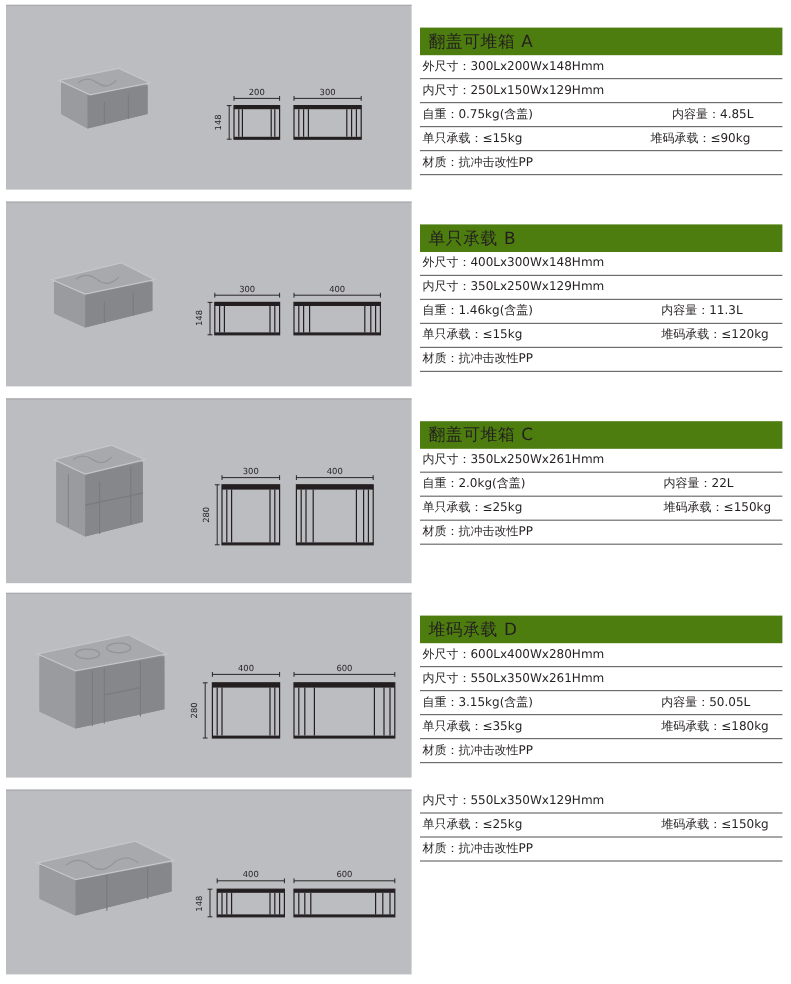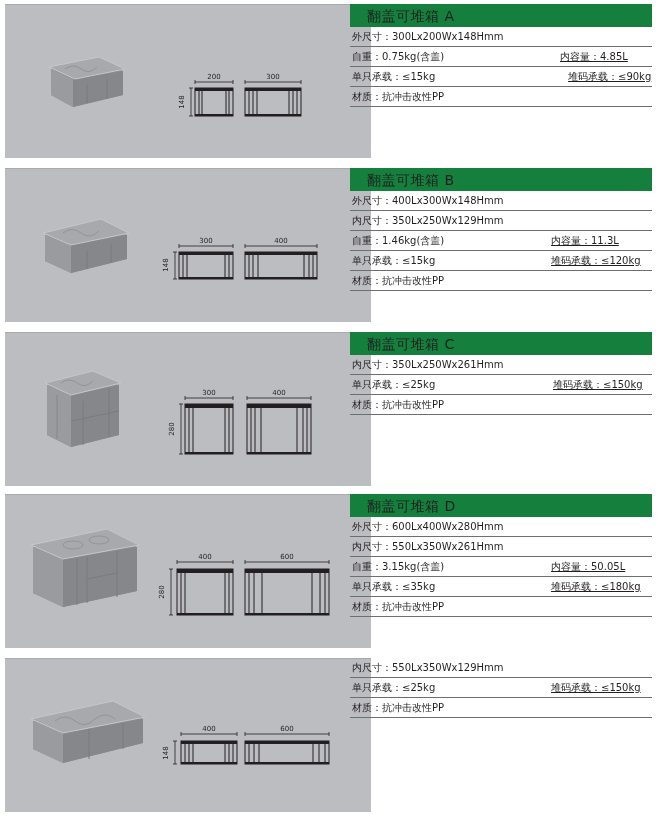--- a/index.html
+++ b/index.html
@@ -1,26 +1,26 @@
 <!DOCTYPE html>
 <html><head>
 <meta charset="utf-8">
 <style>
   html, body { margin:0; padding:0; background:#ffffff; }
   body { width:659px; height:820px; position:relative; overflow:hidden;
          font-family:"DejaVu Sans","Liberation Sans",sans-serif; color:#231f20; }
   .card { position:absolute; left:0; width:659px; height:160px; }
-  .panel { position:absolute; left:5px; top:4px; width:366px; height:153px;
+  .panel { position:absolute; left:5px; top:4px; width:338px; height:153px;
            background:#bcbdc0; border-top:1px solid #a9aaad; }
   .spec { position:absolute; left:350px; top:4px; width:302px; }
-  .spec-title { height:23px; background:#15803d; font-size:14px; line-height:24px;
-                padding-left:17px; color:#231f20; letter-spacing:0.5px; }
+  .spec-title { height:23px; background:#4d7c0f; font-size:14px; line-height:24px;
+                padding-left:7px; color:#231f20; letter-spacing:0.5px;margin-top:19px; }
   .row { height:19px; border-bottom:1.5px solid #6d6e71; font-size:10px; line-height:19px;
          padding-left:2px; position:relative; white-space:nowrap; }
-  .row .right { position:absolute; left:200px; top:0;text-decoration:underline; }
+  .row .right { position:absolute; left:200px; top:0; }
   svg { position:absolute; overflow:visible; }
   .dimtxt { font-size:7px; font-family:"DejaVu Sans","Liberation Sans",sans-serif; fill:#231f20; }
 </style>
 </head>
 <body>
 
 <div class="card" style="top:0px;">
   <div class="panel">
     <svg style="left:42px;top:50px;" width="82" height="60" viewBox="0 0 82 60">
       <polygon points="4,14 54,6 76,16 76,40 26,52 4,40" fill="#8f9094"></polygon>
@@ -58,22 +58,23 @@
         <line x1="82" y1="20" x2="82" y2="43" stroke="#231f20"></line>
         <line x1="86" y1="20" x2="86" y2="43" stroke="#231f20"></line>
       <line x1="118" y1="20" x2="118" y2="43" stroke="#231f20"></line>
         <line x1="122" y1="20" x2="122" y2="43" stroke="#231f20"></line>
         <line x1="126" y1="20" x2="126" y2="43" stroke="#231f20"></line>
     </svg>
   </div>
   <div class="spec">
     <div class="spec-title">翻盖可堆箱 A</div>
     <div class="row"><span>外尺寸：300Lx200Wx148Hmm</span></div>
+    <div class="row"><span>内尺寸：250Lx150Wx129Hmm</span></div>
     <div class="row"><span>自重：0.75kg(含盖)</span><span class="right" style="left:210px">内容量：4.85L</span></div>
-    <div class="row"><span>单只承载：≤15kg</span><span class="right" style="left:218px">堆码承载：≤90kg</span></div>
+    <div class="row"><span>单只承载：≤15kg</span><span class="right" style="left:192px">堆码承载：≤90kg</span></div>
     <div class="row"><span>材质：抗冲击改性PP</span></div>
   </div>
 </div>
 
 <div class="card" style="top:164px;">
   <div class="panel">
     <svg style="left:36px;top:48px;" width="92" height="62" viewBox="0 0 92 62">
       <polygon points="4,18 62,6 86,18 86,42 30,56 4,44" fill="#8f9094"></polygon>
       <polygon points="4,18 30,28 30,56 4,44" fill="#9a9b9f"></polygon>
       <polygon points="30,28 86,18 86,42 30,56" fill="#86878b"></polygon>
@@ -107,21 +108,21 @@
       <rect x="80" y="42" width="72" height="2" fill="#231f20"></rect>
       <line x1="84" y1="20" x2="84" y2="42" stroke="#231f20"></line>
         <line x1="88" y1="20" x2="88" y2="42" stroke="#231f20"></line>
         <line x1="93" y1="20" x2="93" y2="42" stroke="#231f20"></line>
       <line x1="139" y1="20" x2="139" y2="42" stroke="#231f20"></line>
         <line x1="144" y1="20" x2="144" y2="42" stroke="#231f20"></line>
         <line x1="148" y1="20" x2="148" y2="42" stroke="#231f20"></line>
     </svg>
   </div>
   <div class="spec">
-    <div class="spec-title">翻盖可堆箱 B</div>
+    <div class="spec-title">单只承载 B</div>
     <div class="row"><span>外尺寸：400Lx300Wx148Hmm</span></div>
     <div class="row"><span>内尺寸：350Lx250Wx129Hmm</span></div>
     <div class="row"><span>自重：1.46kg(含盖)</span><span class="right" style="left:201px">内容量：11.3L</span></div>
     <div class="row"><span>单只承载：≤15kg</span><span class="right" style="left:201px">堆码承载：≤120kg</span></div>
     <div class="row"><span>材质：抗冲击改性PP</span></div>
   </div>
 </div>
 
 <div class="card" style="top:328px;">
   <div class="panel">
@@ -163,20 +164,21 @@
         <line x1="84" y1="21" x2="84" y2="65" stroke="#231f20"></line>
         <line x1="90" y1="21" x2="90" y2="65" stroke="#231f20"></line>
       <line x1="126" y1="21" x2="126" y2="65" stroke="#231f20"></line>
         <line x1="132" y1="21" x2="132" y2="65" stroke="#231f20"></line>
         <line x1="136" y1="21" x2="136" y2="65" stroke="#231f20"></line>
     </svg>
   </div>
   <div class="spec">
     <div class="spec-title">翻盖可堆箱 C</div>
     <div class="row"><span>内尺寸：350Lx250Wx261Hmm</span></div>
+    <div class="row"><span>自重：2.0kg(含盖)</span><span class="right" style="left:203px">内容量：22L</span></div>
     <div class="row"><span>单只承载：≤25kg</span><span class="right" style="left:203px">堆码承载：≤150kg</span></div>
     <div class="row"><span>材质：抗冲击改性PP</span></div>
   </div>
 </div>
 
 <div class="card" style="top:490px;">
   <div class="panel">
     <svg style="left:24px;top:32px;" width="114" height="86" viewBox="0 0 114 86">
       <polygon points="4,20 80,6 108,20 108,64 34,80 4,66" fill="#8f9094"></polygon>
       <polygon points="4,20 34,32 34,80 4,66" fill="#9a9b9f"></polygon>
@@ -214,21 +216,21 @@
       <rect x="82" y="62" width="84" height="2" fill="#231f20"></rect>
       <line x1="86" y1="22" x2="86" y2="62" stroke="#231f20"></line>
         <line x1="91" y1="22" x2="91" y2="62" stroke="#231f20"></line>
         <line x1="99" y1="22" x2="99" y2="62" stroke="#231f20"></line>
       <line x1="149" y1="22" x2="149" y2="62" stroke="#231f20"></line>
         <line x1="157" y1="22" x2="157" y2="62" stroke="#231f20"></line>
         <line x1="162" y1="22" x2="162" y2="62" stroke="#231f20"></line>
     </svg>
   </div>
   <div class="spec">
-    <div class="spec-title">翻盖可堆箱 D</div>
+    <div class="spec-title">堆码承载 D</div>
     <div class="row"><span>外尺寸：600Lx400Wx280Hmm</span></div>
     <div class="row"><span>内尺寸：550Lx350Wx261Hmm</span></div>
     <div class="row"><span>自重：3.15kg(含盖)</span><span class="right" style="left:201px">内容量：50.05L</span></div>
     <div class="row"><span>单只承载：≤35kg</span><span class="right" style="left:201px">堆码承载：≤180kg</span></div>
     <div class="row"><span>材质：抗冲击改性PP</span></div>
   </div>
 </div>
 
 <div class="card" style="top:654px;">
   <div class="panel">

